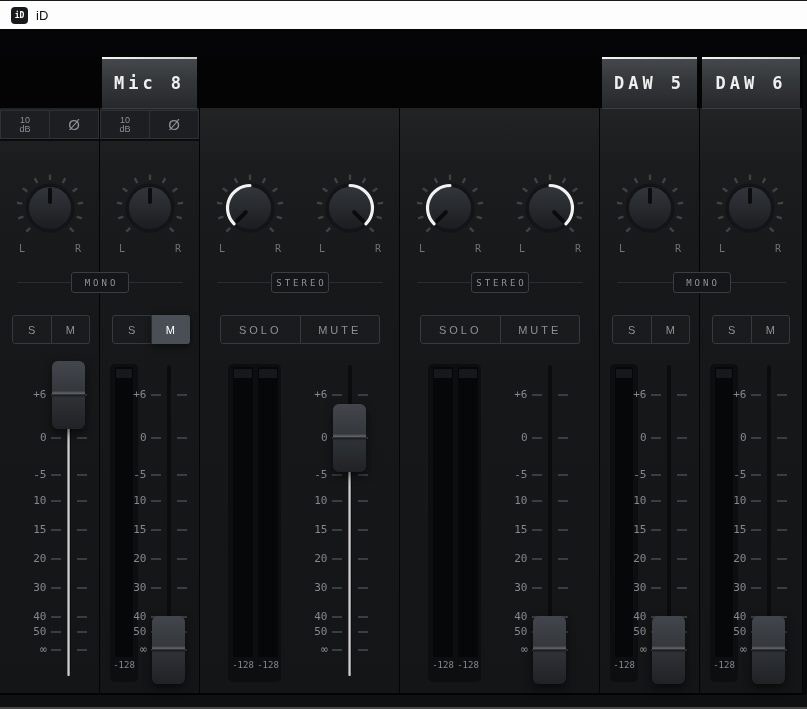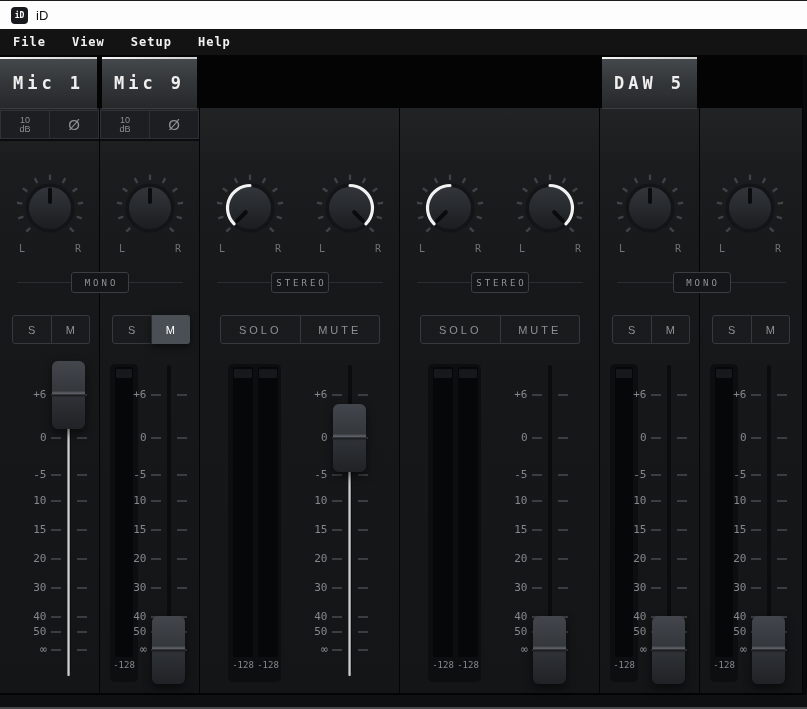--- a/index.html
+++ b/index.html
@@ -93,33 +93,24 @@
         <stop offset="1" stop-color="#1b1d20"></stop>
     </linearGradient>
   </defs>
 </svg>
 
 <div class="window">
   <div class="titlebar">
     <div class="logo-badge">iD</div>
     <div class="win-title">iD</div>
   </div>
-  <div class="menubar" id="menubar">
-      <div class="menu-item">File</div>
-      <div class="menu-item">View</div>
-      <div class="menu-item">Setup</div>
-      <div class="menu-item">Help</div>
-    </div>
   <div class="mixer" id="mixer">
       <div class="group" style="position: absolute; left: 0px; top: 0px; width: 200px; height: 640px;">
         <div class="channel" style="position: absolute; left: 0px; top: 2px; width: 100px; height: 636px;">
           <div class="ch-body"></div>
-          <div class="ch-header" style="left: 0px;">
-            <span class="ch-title">Mic 1</span>
-          </div>
           <div class="ctrl-row">
             <button class="ctrl-cell">
               <span class="pad-label">10
 dB</span>
             </button>
             <button class="ctrl-cell">
               <span class="phase-label">Ø</span>
             </button>
           </div>
           <div class="knob" style="position: absolute; left: 10px; top: 111px; width: 80px; height: 80px;"><svg width="80" height="80" viewBox="-40 -40 80 80">
@@ -174,21 +165,21 @@
           <div class="scale-label" style="position: absolute; left: 16.5px; top: 587px; width: 30px; height: 12px;">∞</div>
           <div class="scale-tick" style="position: absolute; left: 50.5px; top: 592px; width: 10px; height: 2px;"></div>
           <div class="scale-tick" style="position: absolute; left: 77px; top: 592px; width: 10px; height: 2px;"></div>
           <div class="fader-track" style="position: absolute; left: 66.5px; top: 308px; width: 4px; height: 307px;"></div>
           <div class="fader-silver" style="position: absolute; left: 67px; top: 338px; width: 3px; height: 281px;"></div>
           <div class="fader-handle" style="position: absolute; left: 52px; top: 304px; width: 33px; height: 68px;"></div>
         </div>
         <div class="channel" style="position: absolute; left: 100px; top: 2px; width: 100px; height: 636px;">
           <div class="ch-body"></div>
           <div class="ch-header">
-            <span class="ch-title">Mic 9</span>
+            <span class="ch-title">Mic 8</span>
           </div>
           <div class="ctrl-row">
             <button class="ctrl-cell">
               <span class="pad-label">10
 dB</span>
             </button>
             <button class="ctrl-cell">
               <span class="phase-label">Ø</span>
             </button>
           </div>
@@ -519,20 +510,23 @@
           <div class="scale-tick" style="position: absolute; left: 77px; top: 574px; width: 10px; height: 2px;"></div>
           <div class="scale-label" style="position: absolute; left: 16.5px; top: 587px; width: 30px; height: 12px;">∞</div>
           <div class="scale-tick" style="position: absolute; left: 50.5px; top: 592px; width: 10px; height: 2px;"></div>
           <div class="scale-tick" style="position: absolute; left: 77px; top: 592px; width: 10px; height: 2px;"></div>
           <div class="fader-track" style="position: absolute; left: 66.5px; top: 308px; width: 4px; height: 307px;"></div>
           <div class="fader-silver" style="position: absolute; left: 67px; top: 593px; width: 3px; height: 26px;"></div>
           <div class="fader-handle" style="position: absolute; left: 52px; top: 559px; width: 33px; height: 68px;"></div>
         </div>
         <div class="channel" style="position: absolute; left: 100px; top: 2px; width: 103px; height: 636px;">
           <div class="ch-body"></div>
+          <div class="ch-header">
+            <span class="ch-title">DAW 6</span>
+          </div>
           <div class="knob" style="position: absolute; left: 10px; top: 111px; width: 80px; height: 80px;"><svg width="80" height="80" viewBox="-40 -40 80 80">
               <line x1="0" y1="-28" x2="0" y2="-33.5" transform="rotate(-135)" class="tick"></line>
               <line x1="0" y1="-28" x2="0" y2="-33.5" transform="rotate(-108)" class="tick"></line>
               <line x1="0" y1="-28" x2="0" y2="-33.5" transform="rotate(-81)" class="tick"></line>
               <line x1="0" y1="-28" x2="0" y2="-33.5" transform="rotate(-54)" class="tick"></line>
               <line x1="0" y1="-28" x2="0" y2="-33.5" transform="rotate(-27)" class="tick"></line>
               <line x1="0" y1="-28" x2="0" y2="-33.5" transform="rotate(0)" class="tick"></line>
               <line x1="0" y1="-28" x2="0" y2="-33.5" transform="rotate(27)" class="tick"></line>
               <line x1="0" y1="-28" x2="0" y2="-33.5" transform="rotate(54)" class="tick"></line>
               <line x1="0" y1="-28" x2="0" y2="-33.5" transform="rotate(81)" class="tick"></line>

